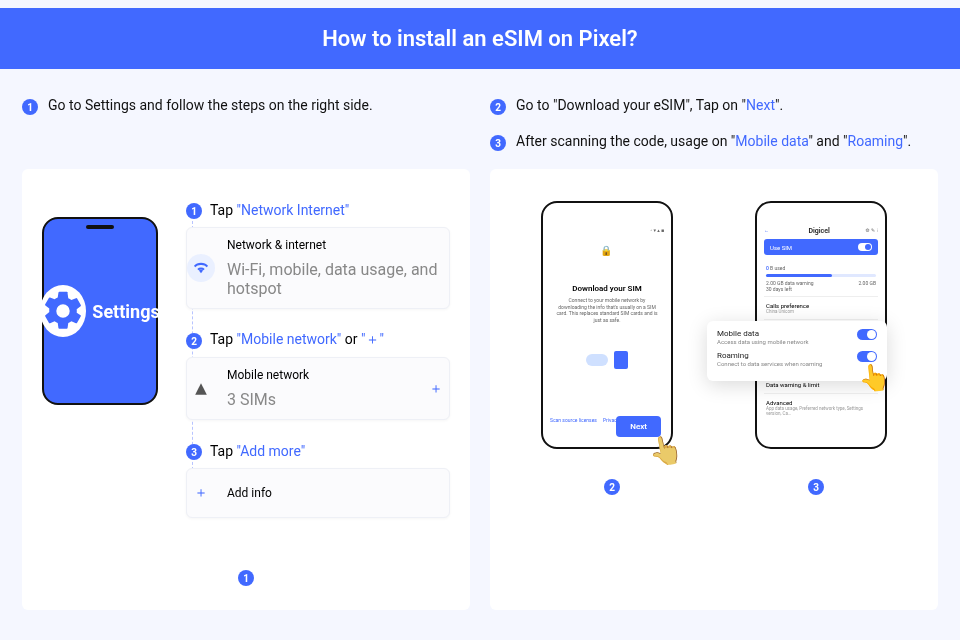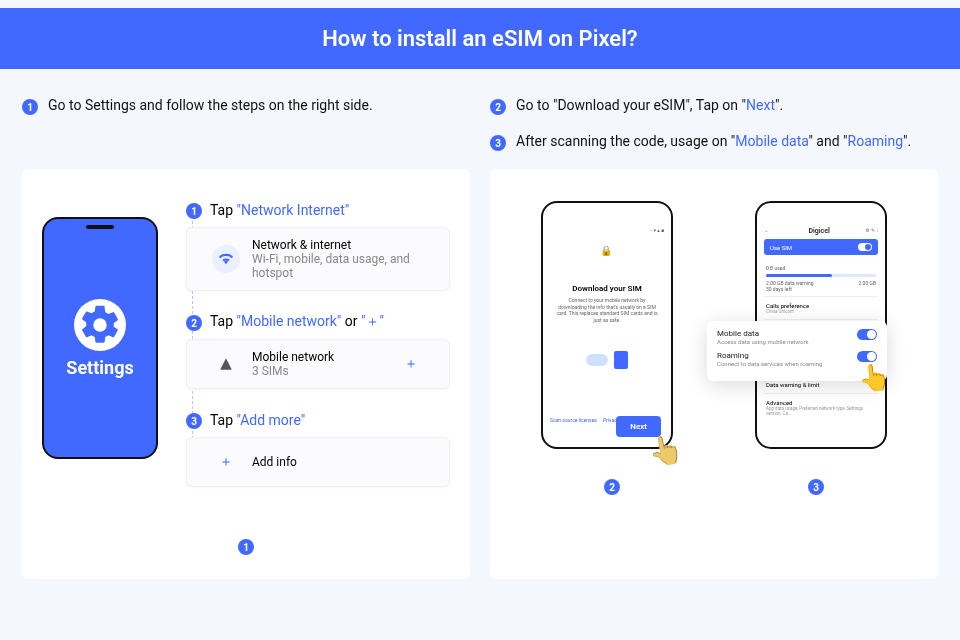--- a/index.html
+++ b/index.html
@@ -7,33 +7,33 @@
   .header { background: #4169ff; color: #fff; text-align: center; padding: 18px 0; font-size: 22px; font-weight: 600; margin-top: 8px; }
   .content { padding: 28px 22px 0; display: flex; gap: 20px; }
   .col { flex: 1; }
   .instruction { display: flex; align-items: flex-start; gap: 10px; font-size: 14px; color: #111; margin-bottom: 18px; }
   .badge { display: inline-flex; align-items: center; justify-content: center; width: 16px; height: 16px; border-radius: 50%; background: #4169ff; color: #fff; font-size: 10px; font-weight: 700; flex-shrink: 0; margin-top: 2px; }
   .hl { color: #4169ff; }
   .panels { display: flex; gap: 20px; padding: 0 22px; }
   .panel { flex: 1; background: #fff; border-radius: 6px; padding: 32px 20px 24px; position: relative; }
   
   .lp-row { display: flex; gap: 28px; }
-  .phone { width: 116px; height: 242px; border: 2px solid #111; border-radius: 16px; background: #4169ff; display: flex; flex-direction: column; align-items: center; justify-content: center; gap: 6px; color: #fff; flex-shrink: 0; position: relative; margin-top: 16px; }
+  .phone { width: 116px; height: 188px; border: 2px solid #111; border-radius: 16px; background: #4169ff; display: flex; flex-direction: row; align-items: center; justify-content: center; gap: 6px; color: #fff; flex-shrink: 0; position: relative; margin-top: 16px; }
   .phone:before { content: ""; position: absolute; top: 6px; width: 28px; height: 4px; background: #111; border-radius: 2px; }
   .gear-circle { width: 52px; height: 52px; border-radius: 50%; background: #fff; display: flex; align-items: center; justify-content: center; }
   .gear-circle svg { width: 46px; height: 46px; }
   .phone-label { font-size: 18px; font-weight: 700; }
   .steps { flex: 1; position: relative; }
   .step { margin-bottom: 22px; }
   .step-h { display: flex; align-items: center; gap: 8px; font-size: 14px; margin-bottom: 8px; }
-  .card { background: #fbfbfd; border-radius: 6px; border: 1px solid #eef0f6; padding: 10px 25px; display: flex; align-items: center; gap: 12px; font-size: 12px; box-shadow: 0 1px 3px rgba(0,0,0,0.04); }
+  .card { background: #fbfbfd; border-radius: 6px; border: 1px solid #eef0f6; padding: 10px 0; display: flex; align-items: center; gap: 12px; font-size: 12px; box-shadow: 0 1px 3px rgba(0,0,0,0.04); }
   .card .icon { width: 28px; height: 28px; border-radius: 50%; background: #eaf0ff; color: #4169ff; display: flex; align-items: center; justify-content: center; flex-shrink: 0; }
   .card .icon.plain { background: transparent; }
   .card .tt { display: flex; flex-direction: column; }
-  .card .tt .sub { color: #888; font-size: 12px; }
+  .card .tt .sub { color: #888; font-size: 16px; margin-top: 8px; }
   .card .plus { margin-left: auto; color: #4169ff; font-size: 14px; padding: 0 6px; }
   .dash-line { position: absolute; left: 6px; top: 20px; bottom: 60px; border-left: 1px dashed #b8c4ff; z-index: 0; }
   .step { position: relative; z-index: 1; }
   .foot-badge { display: flex; justify-content: center; margin-top: 28px; }
   
   .rp-row { display: flex; gap: 20px; justify-content: space-around; position: relative; }
   .rphone { width: 132px; height: 248px; border: 2px solid #111; border-radius: 16px; background: #fff; position: relative; padding: 24px 7px; font-size: 6px; display: flex; flex-direction: column; }
   .rphone.wide { width: 132px; }
   .status-row { display:flex; justify-content:flex-end; gap:2px; font-size:5px; color:#666; margin-bottom:4px; }
   .status-left { margin-right:auto; color:#4169ff; font-weight:600; }

